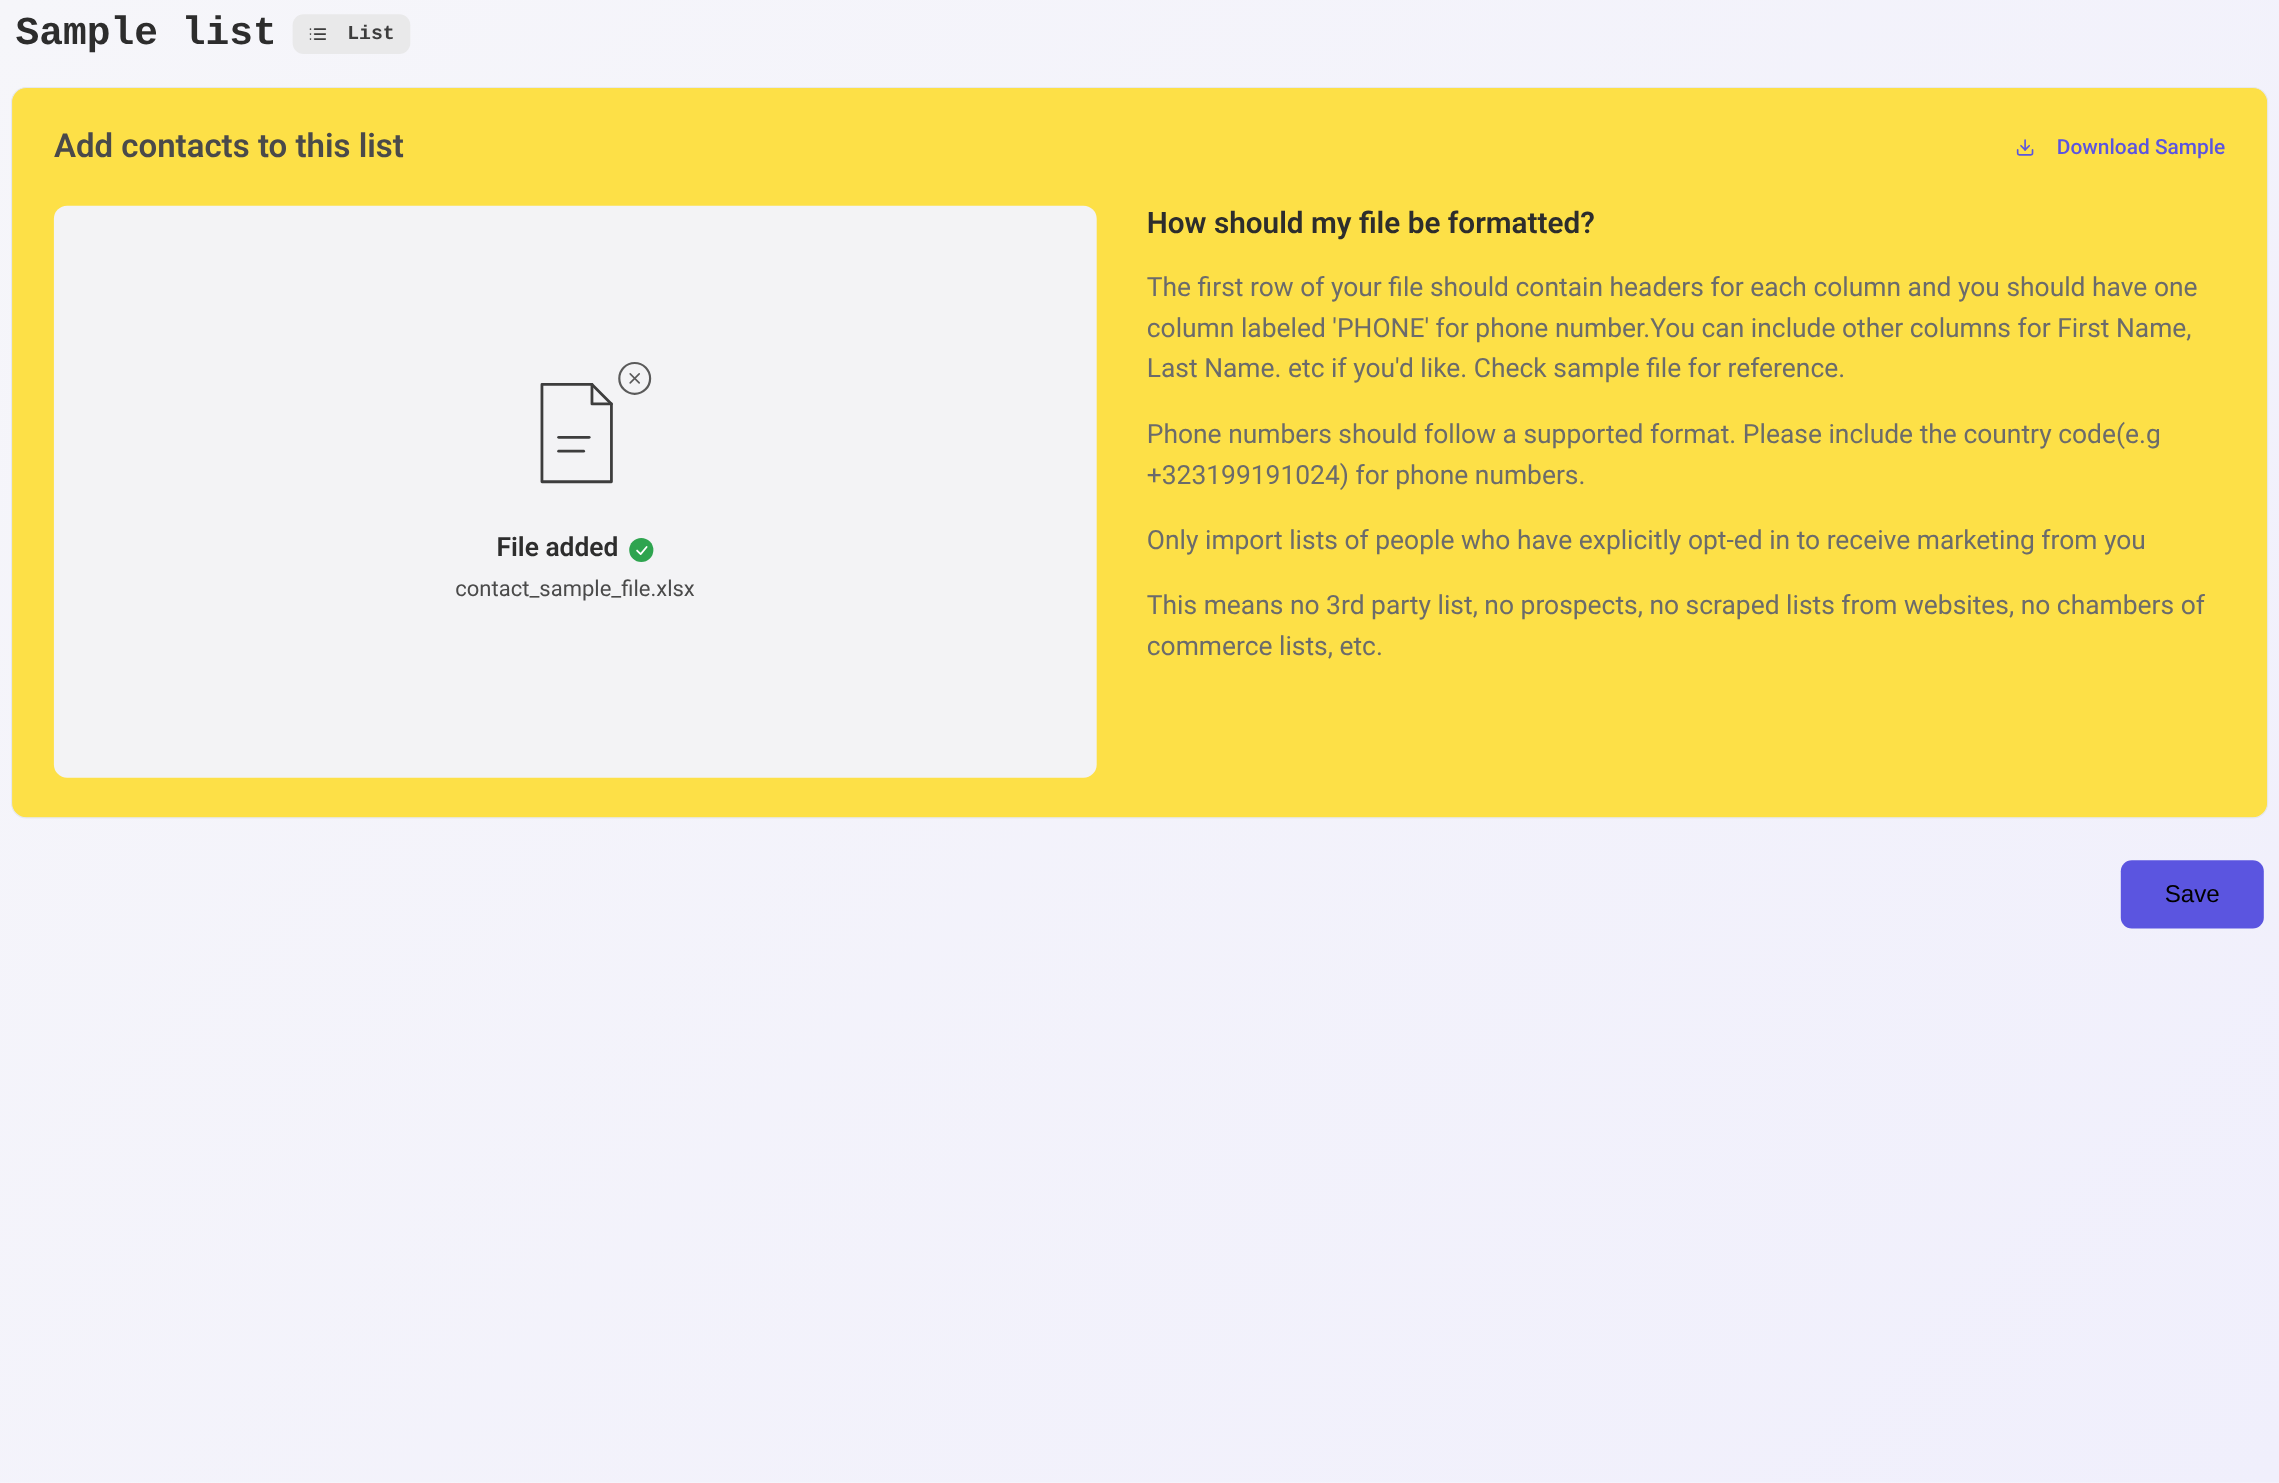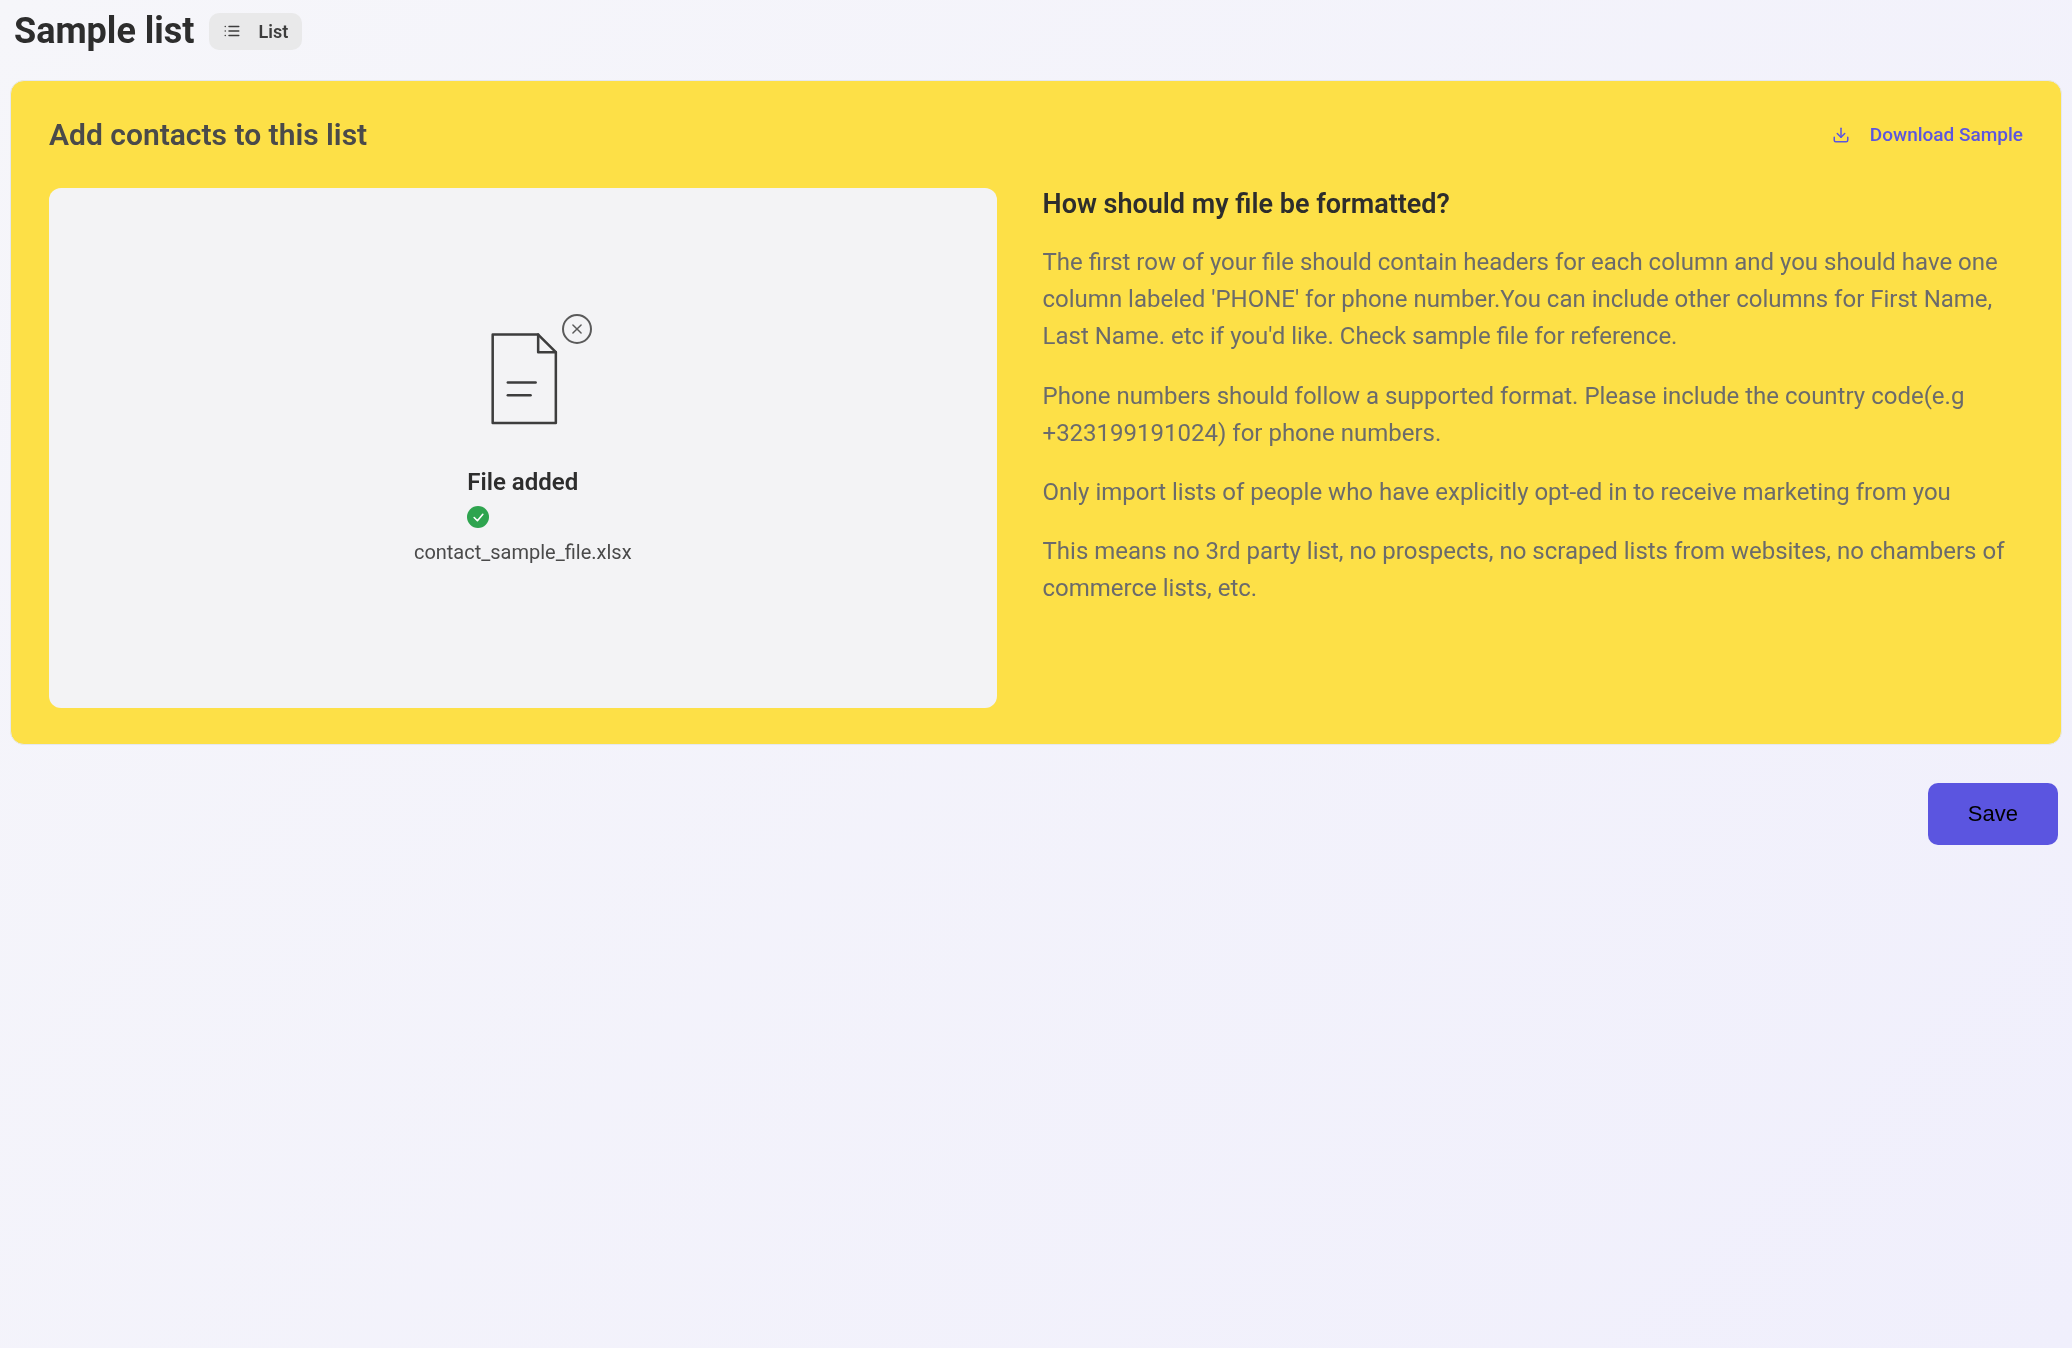--- a/index.html
+++ b/index.html
@@ -12,20 +12,21 @@
       background: linear-gradient(135deg, #f6f6fa 0%, #f0effc 100%);
       min-height: 100vh;
       padding: 10px;
     }
     .header-row {
       display: flex;
       align-items: center;
       gap: 14px;
       margin-bottom: 28px;
       padding-left: 4px;
+      font-family: Liberation Mono, monospace;
     }
     .page-title {
       font-size: 36px;
       font-weight: 700;
       color: #2d2d2d;
     }
     .list-badge {
       display: inline-flex;
       align-items: center;
       gap: 18px;
@@ -117,27 +118,26 @@
       cursor: pointer;
     }
     .remove-btn svg {
       width: 14px;
       height: 14px;
       stroke: #5a5a5a;
       stroke-width: 2.5;
     }
     .file-status {
       display: flex;
-      align-items: flex-start;
+      align-items: flex-end;
       gap: 10px;
       font-size: 24px;
       font-weight: 600;
       color: #2d2d2d;
       margin-bottom: 12px;
-      flex-direction: column;
     }
     .check-circle {
       width: 22px;
       height: 22px;
       border-radius: 50%;
       background: #2ea44f;
       display: flex;
       align-items: center;
       justify-content: center;
     }

